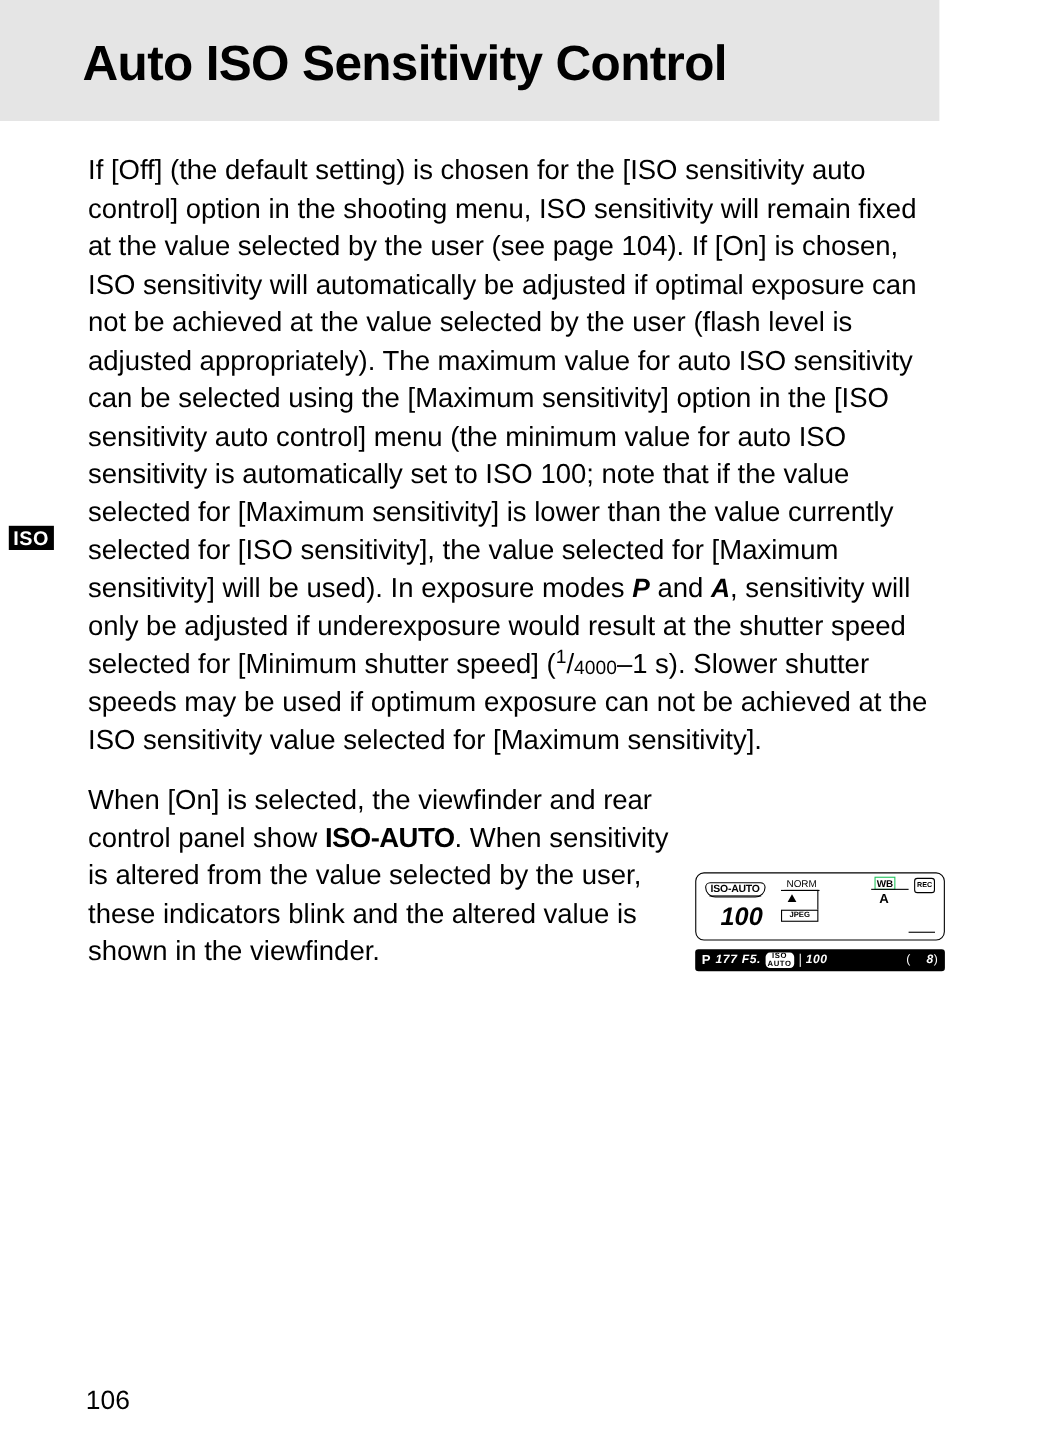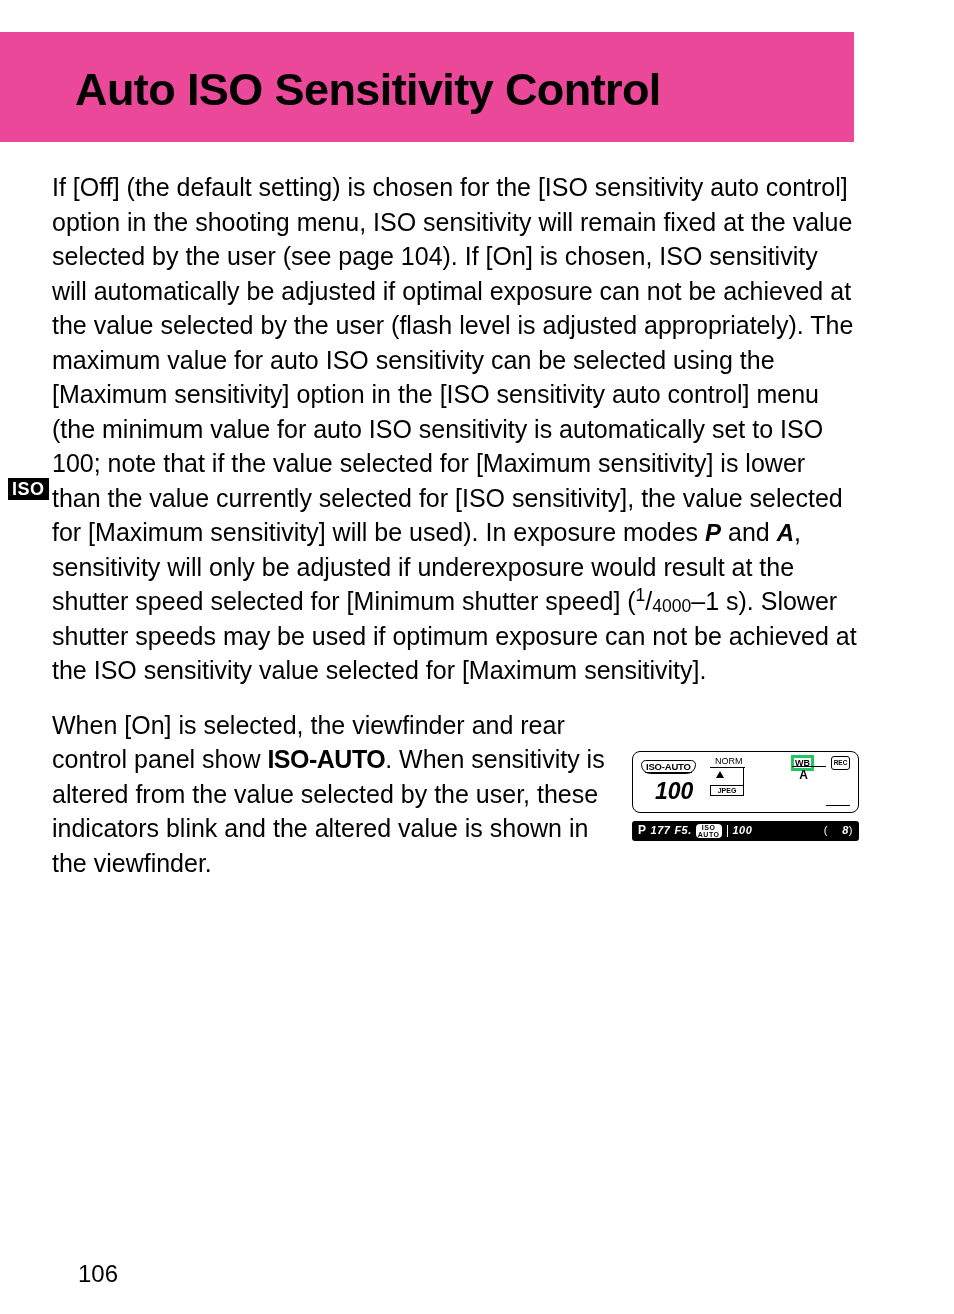--- a/index.html
+++ b/index.html
@@ -5,36 +5,34 @@
     * { box-sizing: border-box; margin: 0; padding: 0; }
     body {
       width: 954px;
       height: 1314px;
       background: #ffffff;
       font-family: "Myriad Pro", "Segoe UI", -apple-system, Arial, sans-serif;
       position: relative;
       color: #000;
     }
     .header-band {
-      background: #ec4899;
+      background: #e5e5e5;
       padding: 32px 12px 26px 75px;
       margin-right: 100px;
-      margin-top: 32px;
     }
     .page-title {
       font-size: 45px;
       font-weight: 800;
       letter-spacing: -0.6px;
     }
     .content {
-      padding: 28px 95px 0 36px;
+      padding: 28px 95px 0 80px;
       font-size: 25px;
       line-height: 1.38;
       font-weight: 400;
-      margin-left: 16px;
     }
     .iso-chip {
       position: absolute;
       left: 8px;
       top: 478px;
       background: #000;
       color: #fff;
       font-weight: 900;
       font-size: 18px;
       padding: 1px 4px 0px 4px;
@@ -43,21 +41,21 @@
     .page-no {
       position: absolute;
       left: 78px;
       bottom: 26px;
       font-size: 24px;
       text-align: center;
     }
     .para2-row {
       display: flex;
       gap: 18px;
-      align-items: center;
+      align-items: flex-end;
       margin-top: 20px;
     }
     .para2-text { flex: 1; }
     .displays {
       width: 227px;
       display: flex;
       flex-direction: column;
       gap: 8px;
       margin-top: 4px;
     }
@@ -124,21 +122,21 @@
       border: 1.2px solid #000;
       font-size: 7px; font-weight: 900;
       text-align: center;
       line-height: 9px;
       margin-top: 0;
     }
     .lcd .wb {
       position: absolute;
       right: 44px; top: 3px;
       font-size: 9px; font-weight: 900;
-      border: 3px solid #22c55e;
+      border: 1px solid #22c55e;
       padding: 0 1px;
       line-height: 10px;
     }
     .lcd .wb-a {
       position: absolute;
       right: 50px; top: 15px;
       font-size: 12px; font-weight: 900;
     }
     .lcd .wb-line {
       position: absolute;

